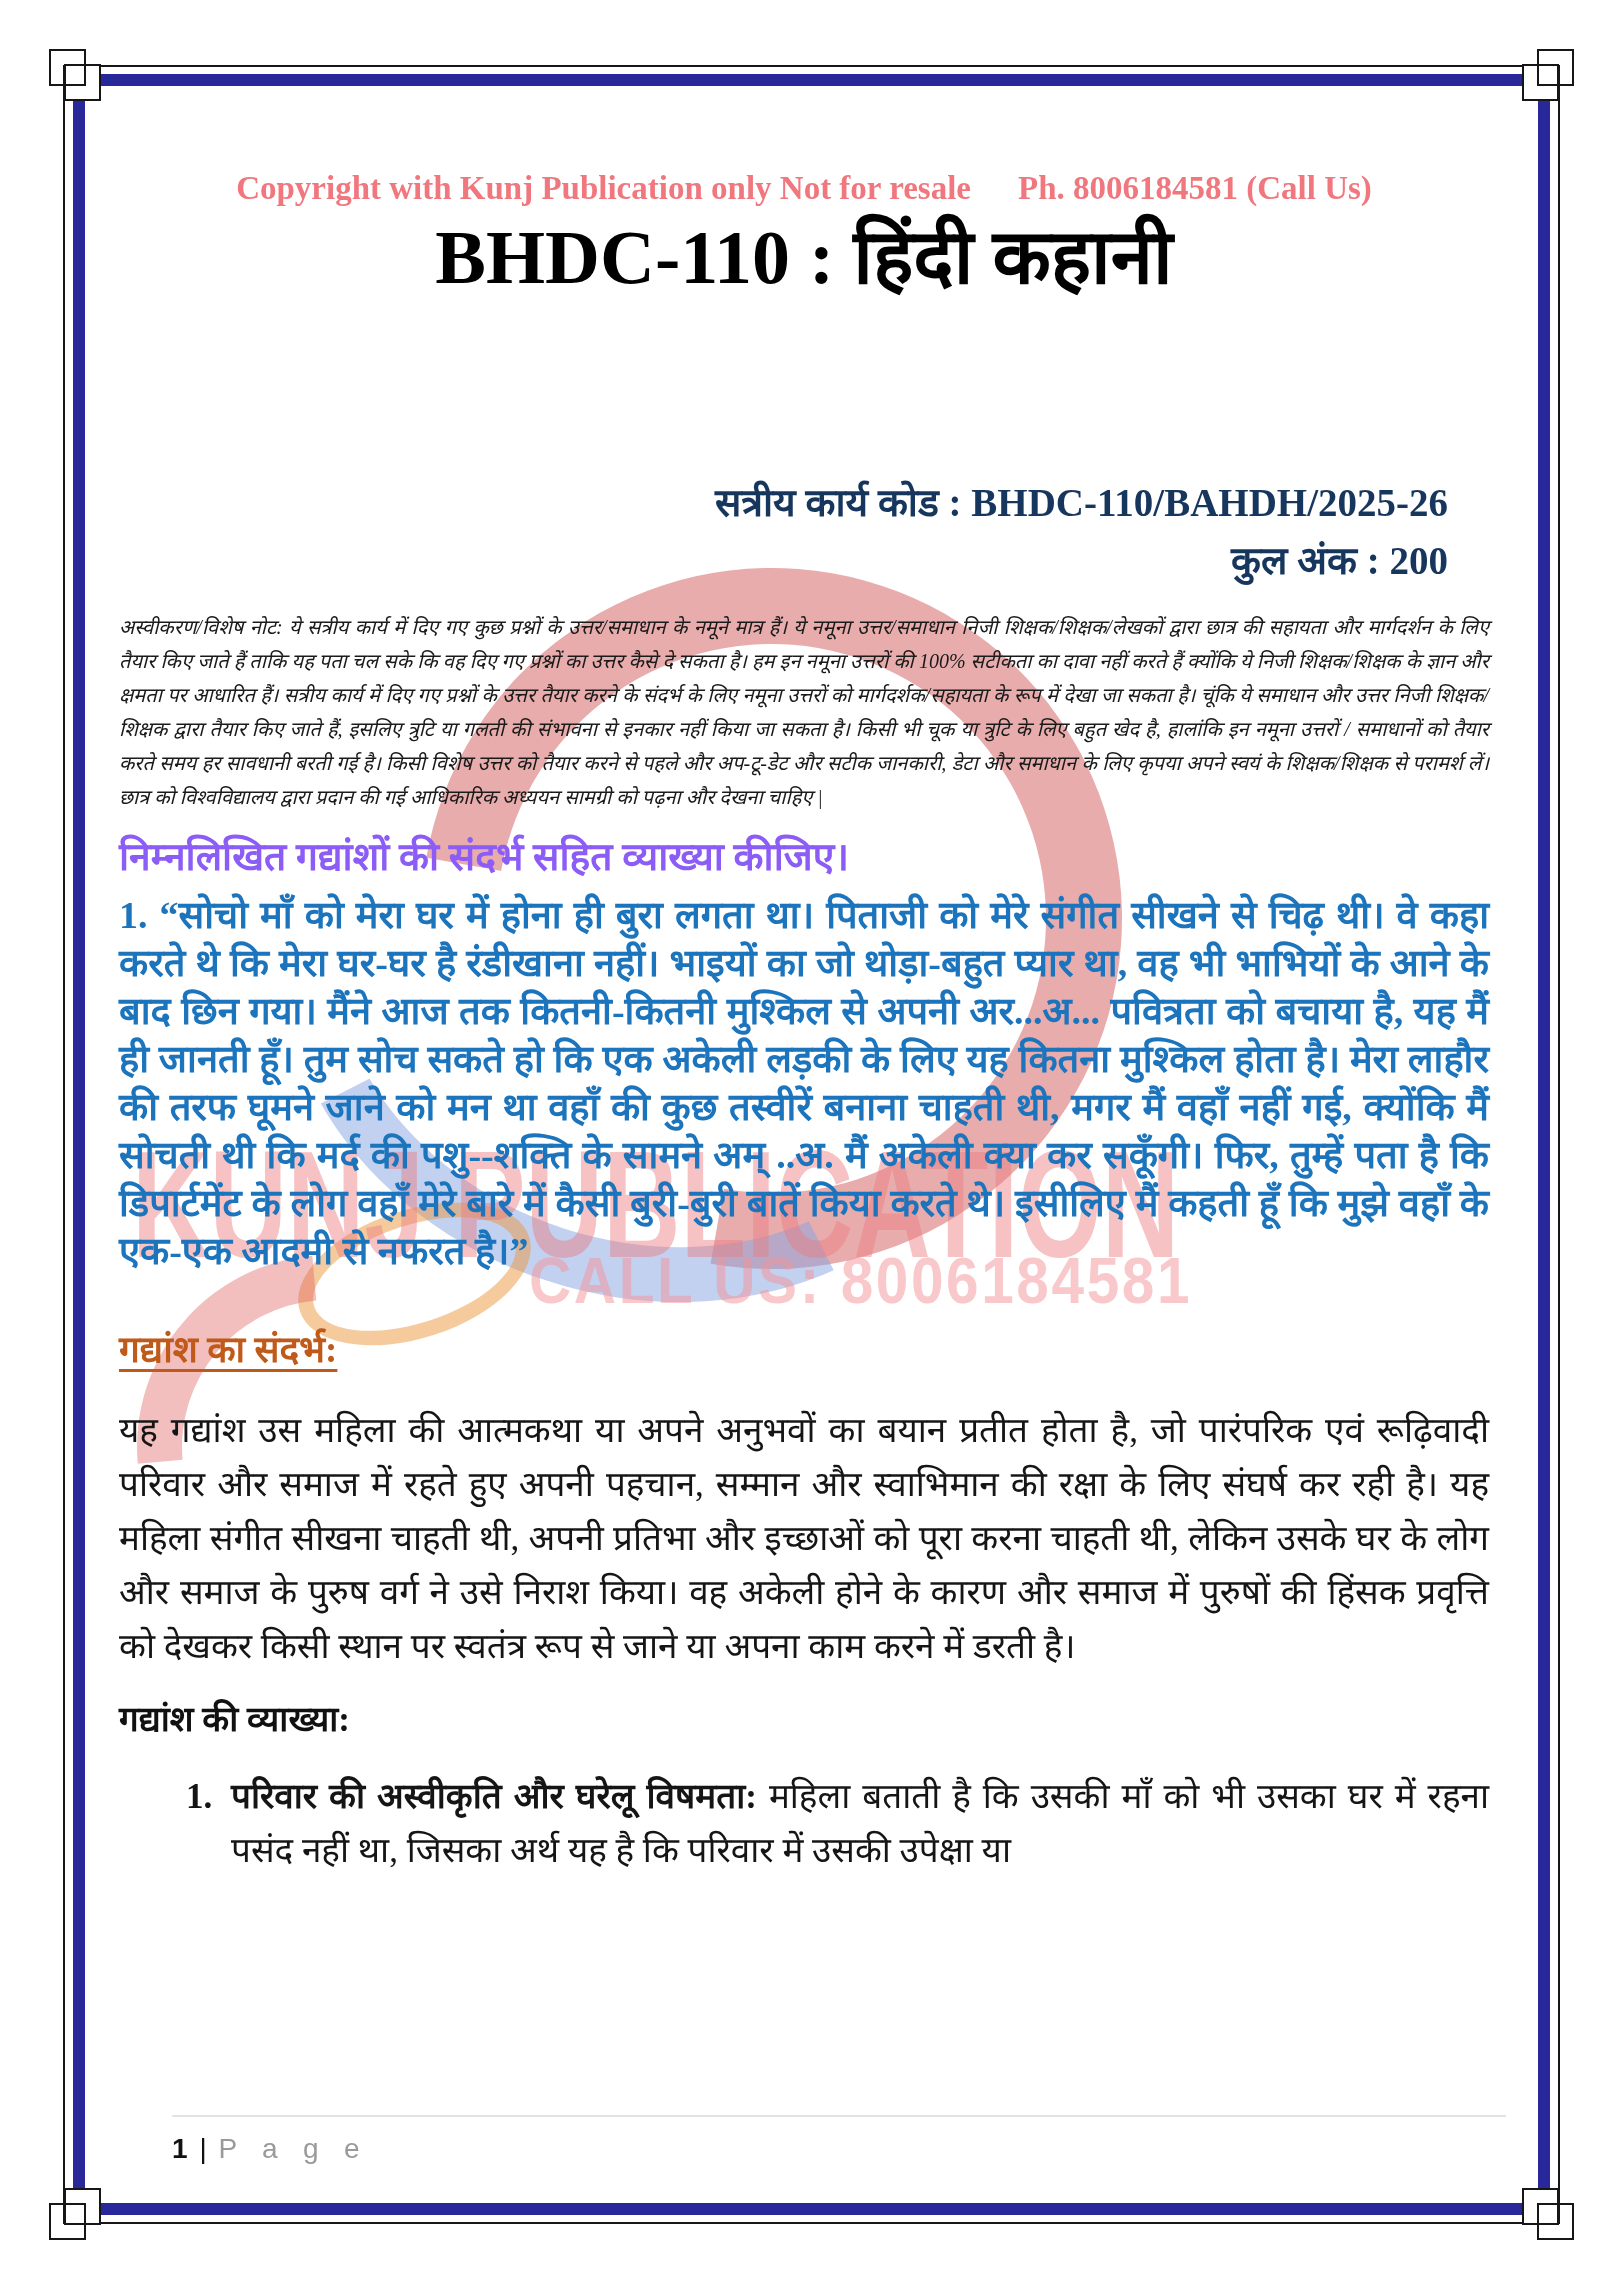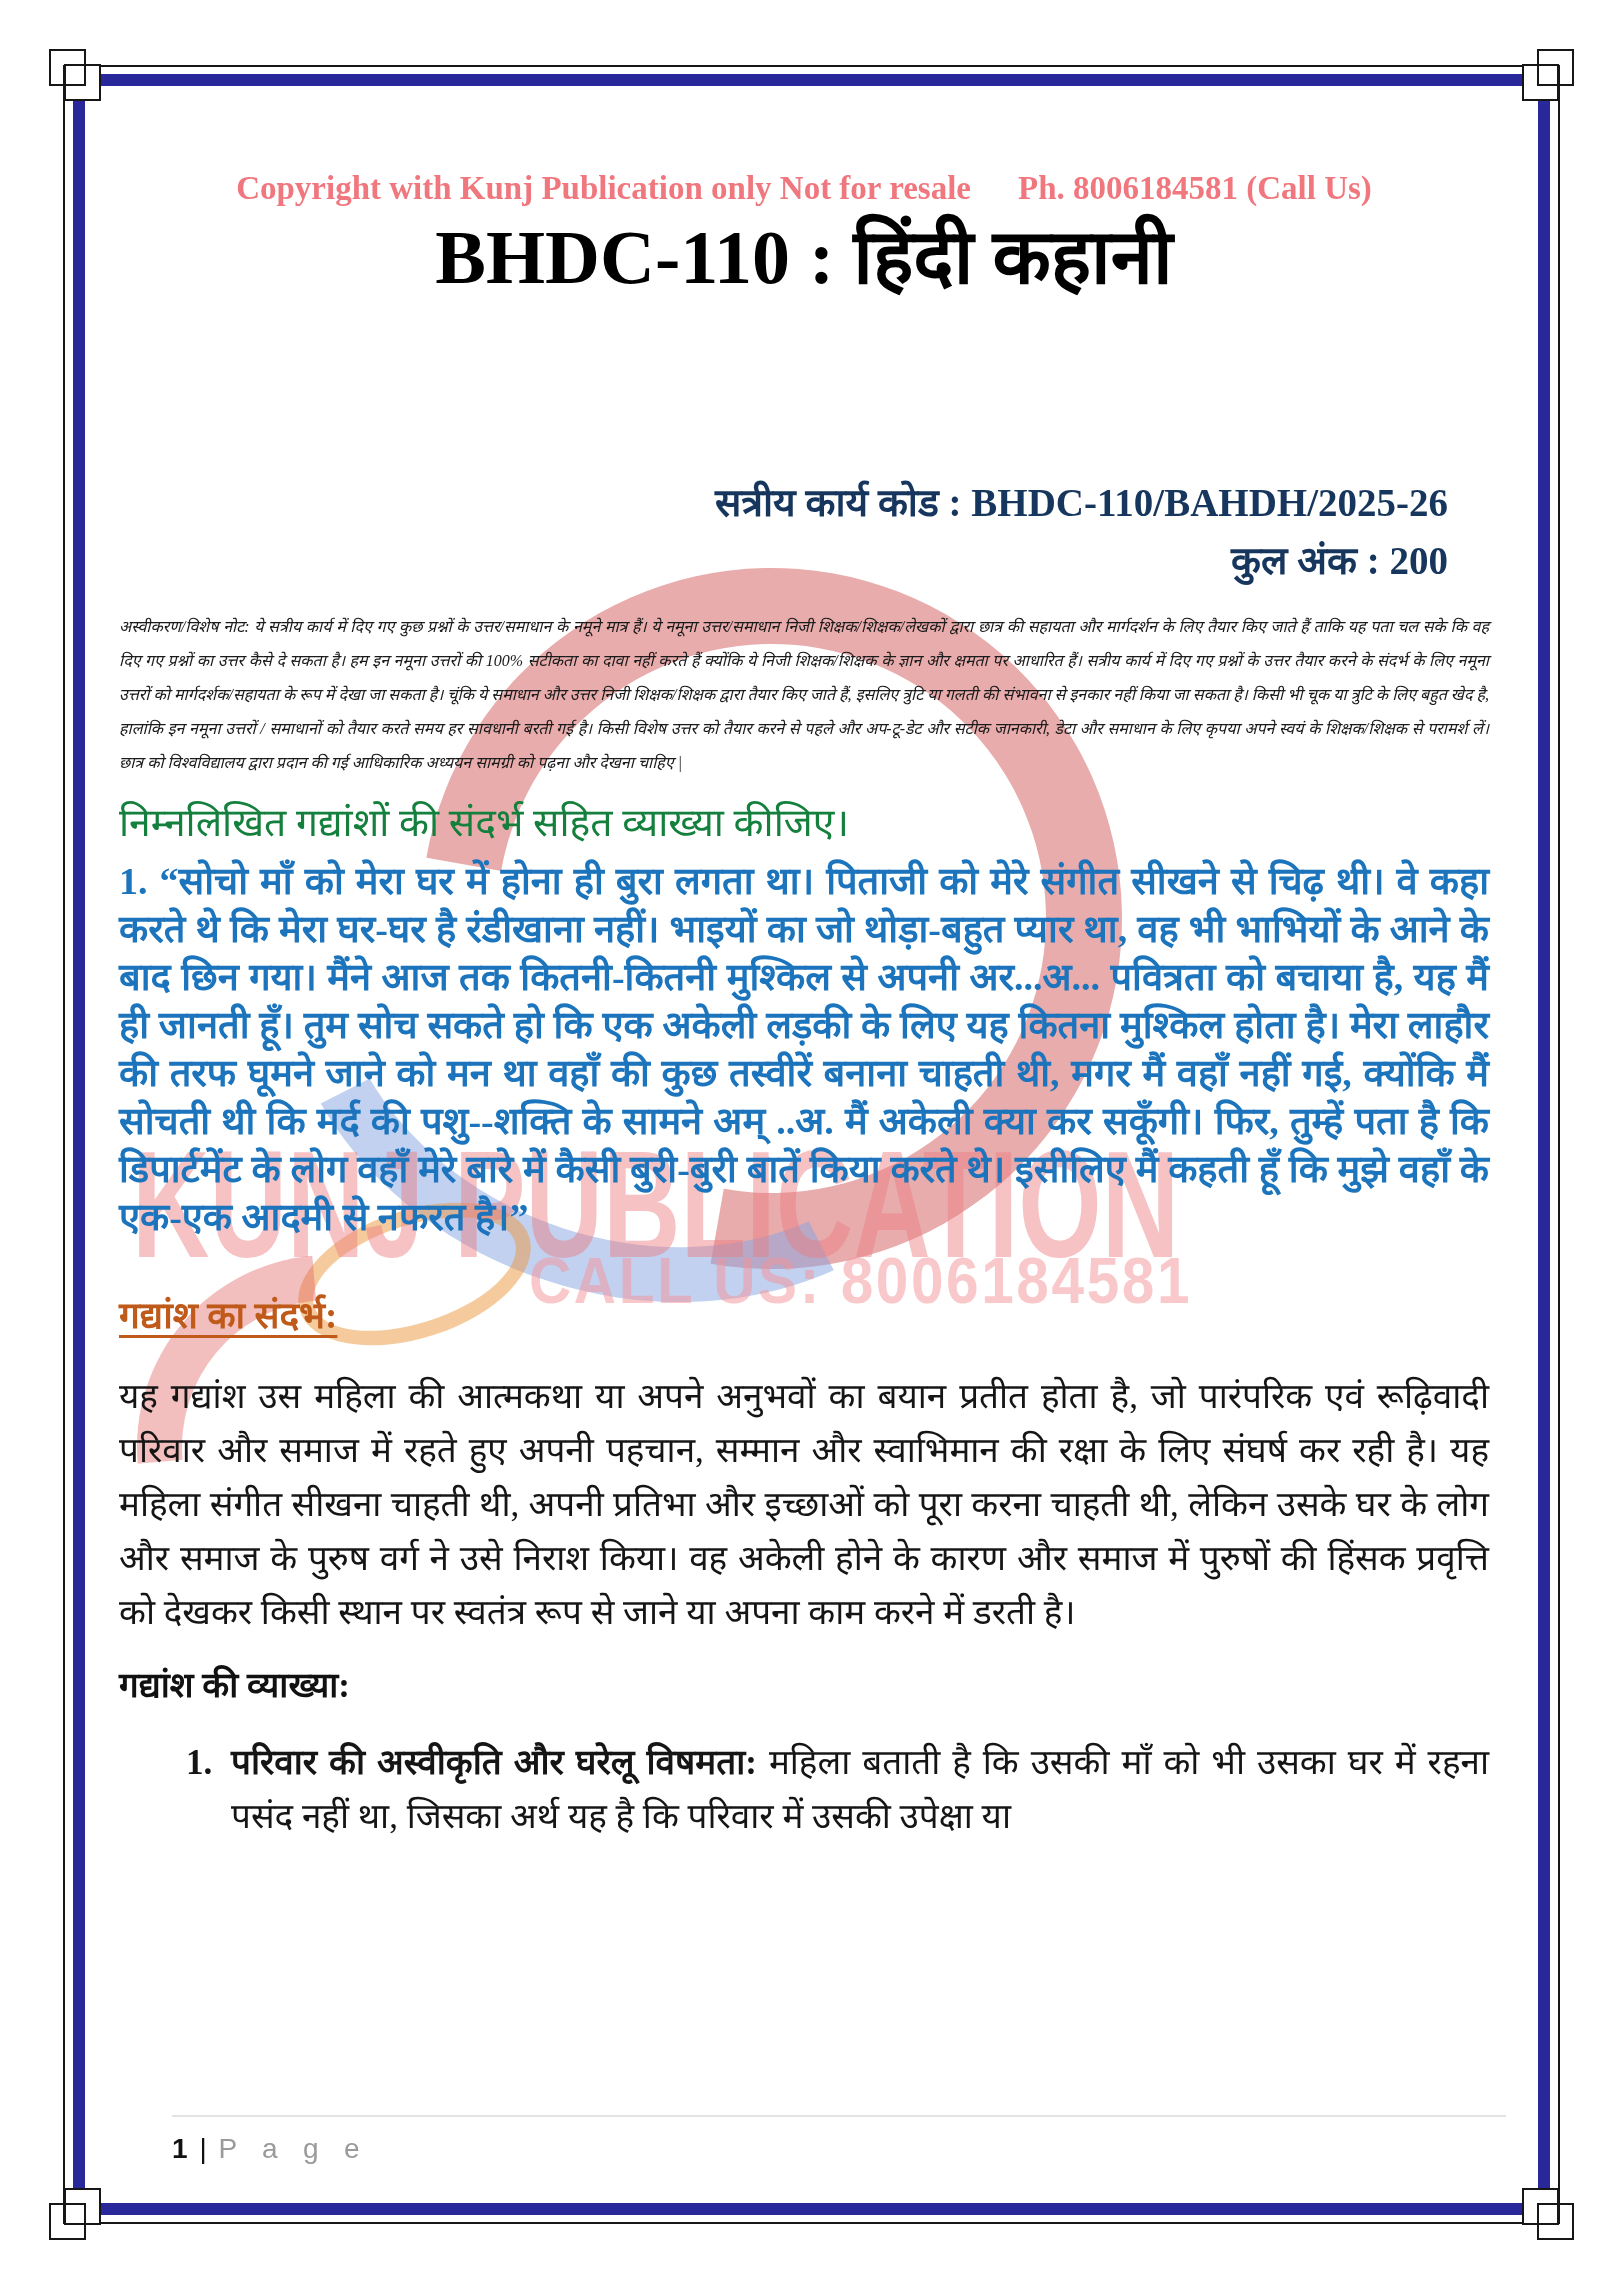--- a/index.html
+++ b/index.html
@@ -68,26 +68,26 @@
 
   .doc-title{
     margin-top:5.9px;text-align:center;font-weight:bold;font-size:76px;line-height:1.15;
     color:#000000;font-family:"Liberation Serif", serif;
   }
 
   .meta{margin-top:172px;text-align:right;padding-right:41px;color:#17365D;font-weight:bold;
         font-size:39px;line-height:1.5;}
 
   .disclaimer{
-    margin-top:19.6px;text-align:justify;font-style:italic;font-size:16px;line-height:34px;color:#1a1a1a;
+    margin-top:19.6px;text-align:justify;font-style:italic;font-size:20px;line-height:34px;color:#1a1a1a;
   }
 
   .section-heading{margin-top:47px;text-align:center;font-weight:bold;font-size:33px;color:#111111;}
 
-  .instruction{margin-top:13.7px;font-weight:normal;font-size:39px;color:#15803d;}
+  .instruction{margin-top:13.7px;font-weight:bold;font-size:39px;color:#8b5cf6;}
 
   .passage{
     margin-top:9.8px;text-align:justify;font-weight:bold;font-size:38px;line-height:48px;color:#1B74BC;
   }
 
   .context-heading{
     margin-top:47px;font-weight:bold;font-size:37px;color:#C05A1A;text-decoration:underline;
     text-underline-offset:6.9px;
   }
 

